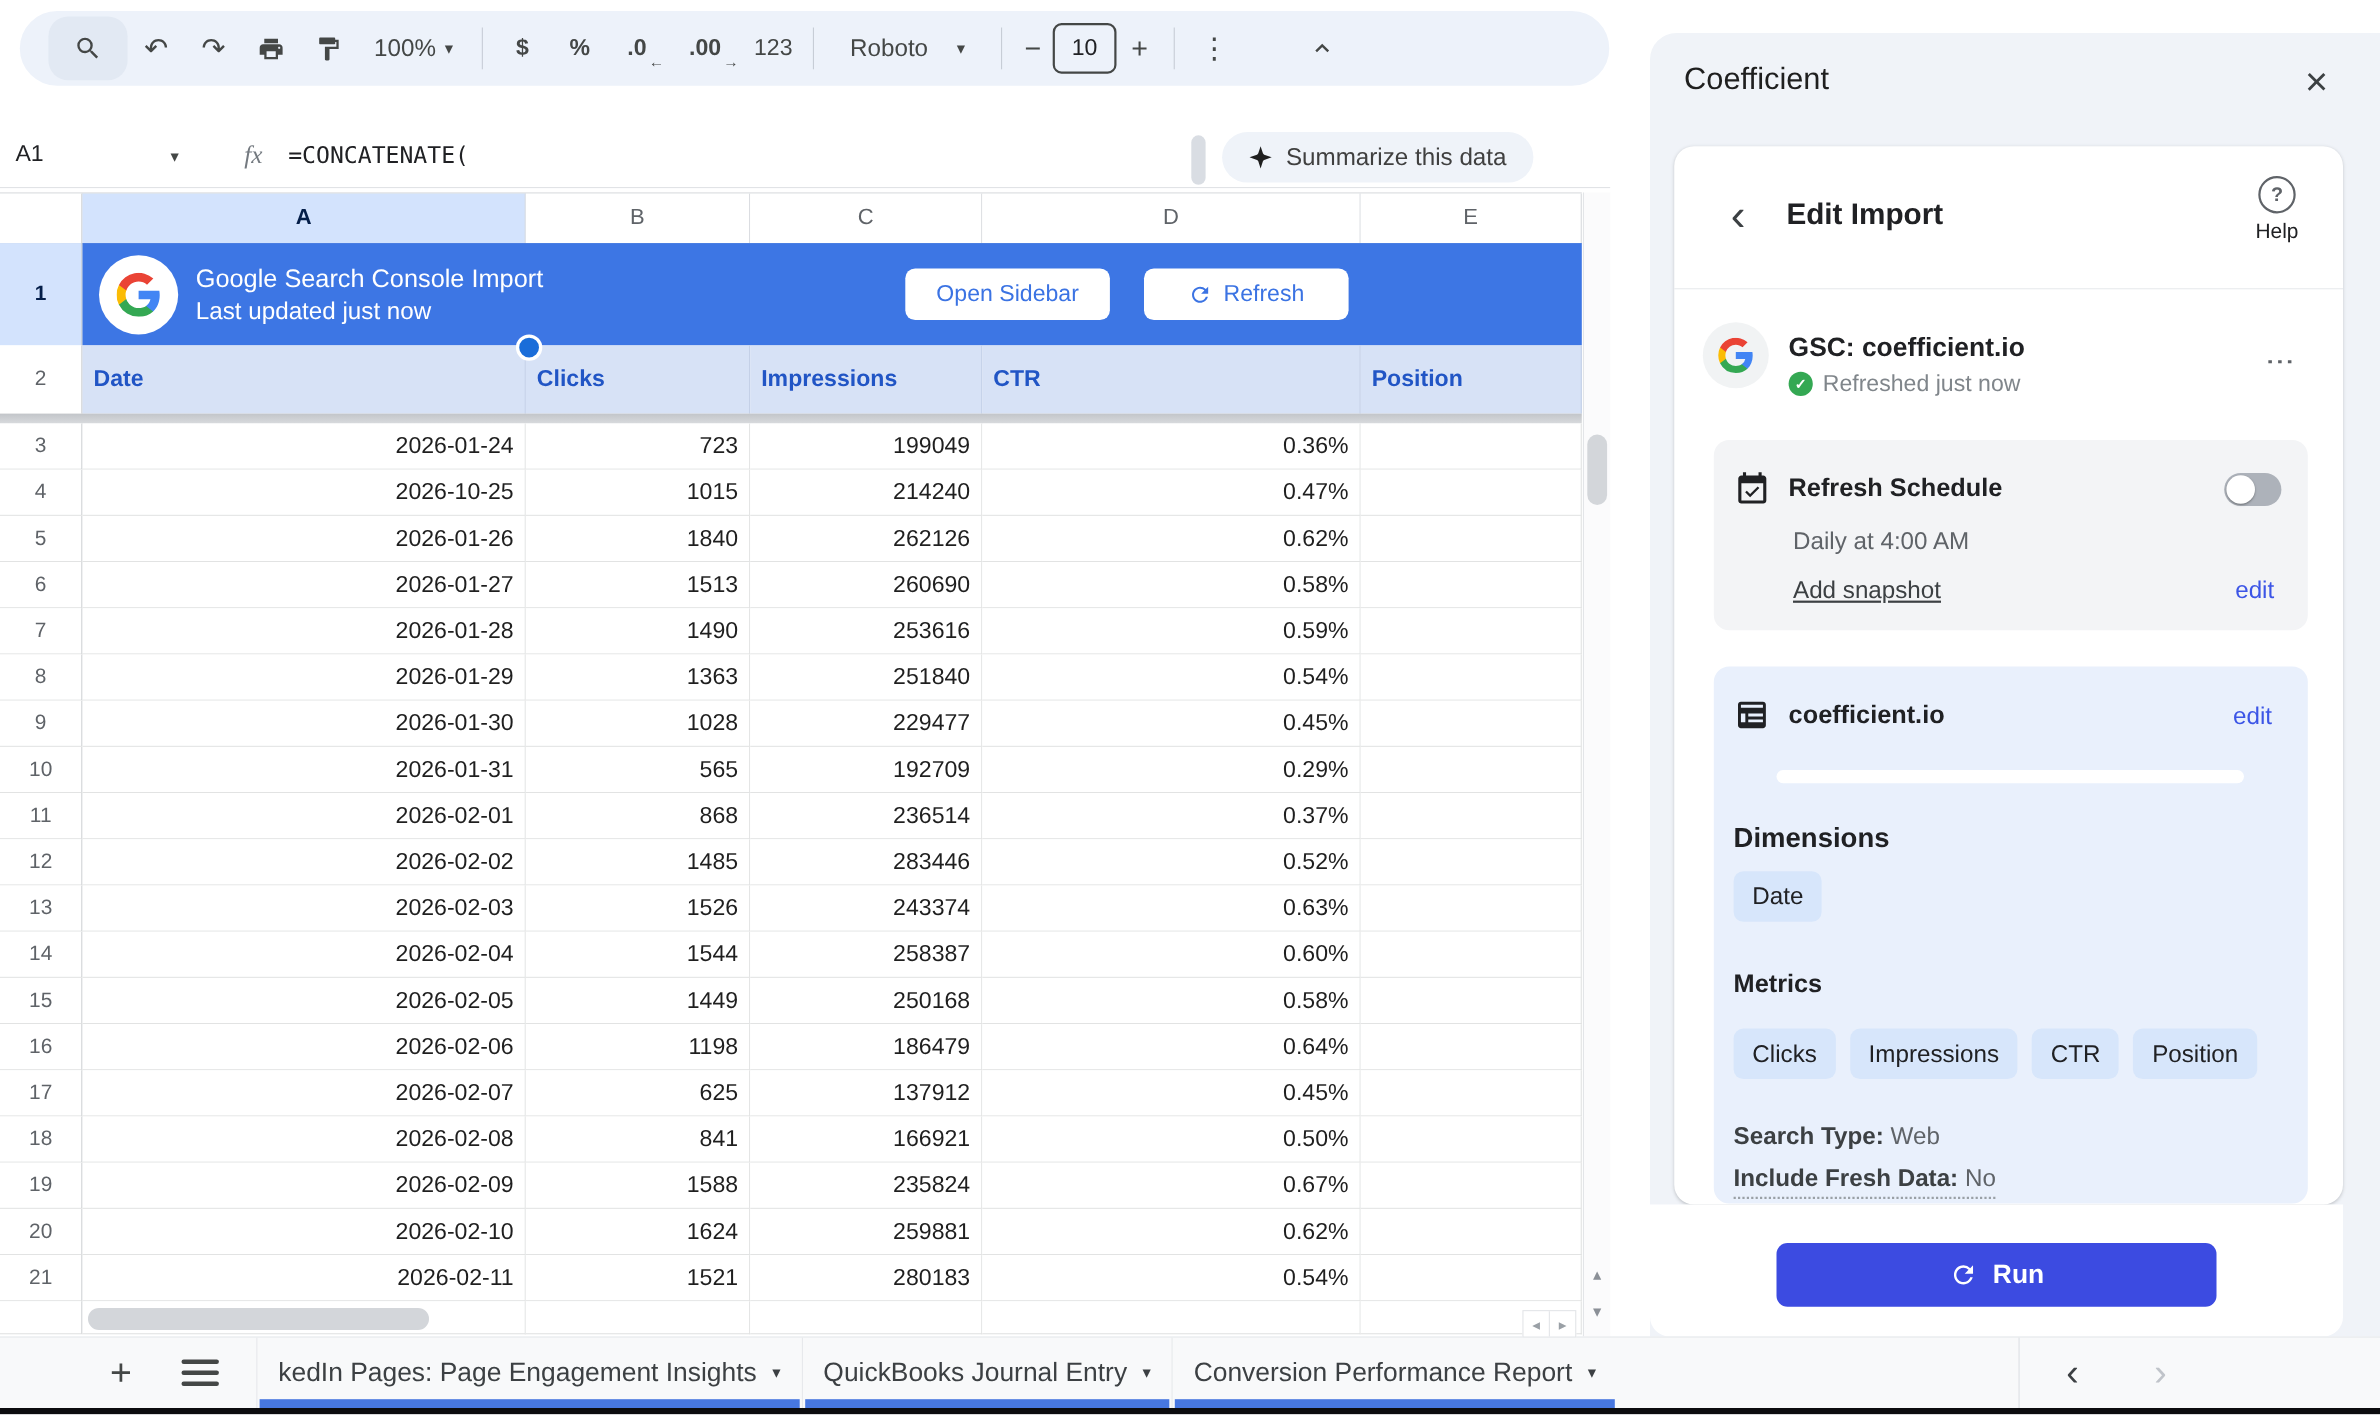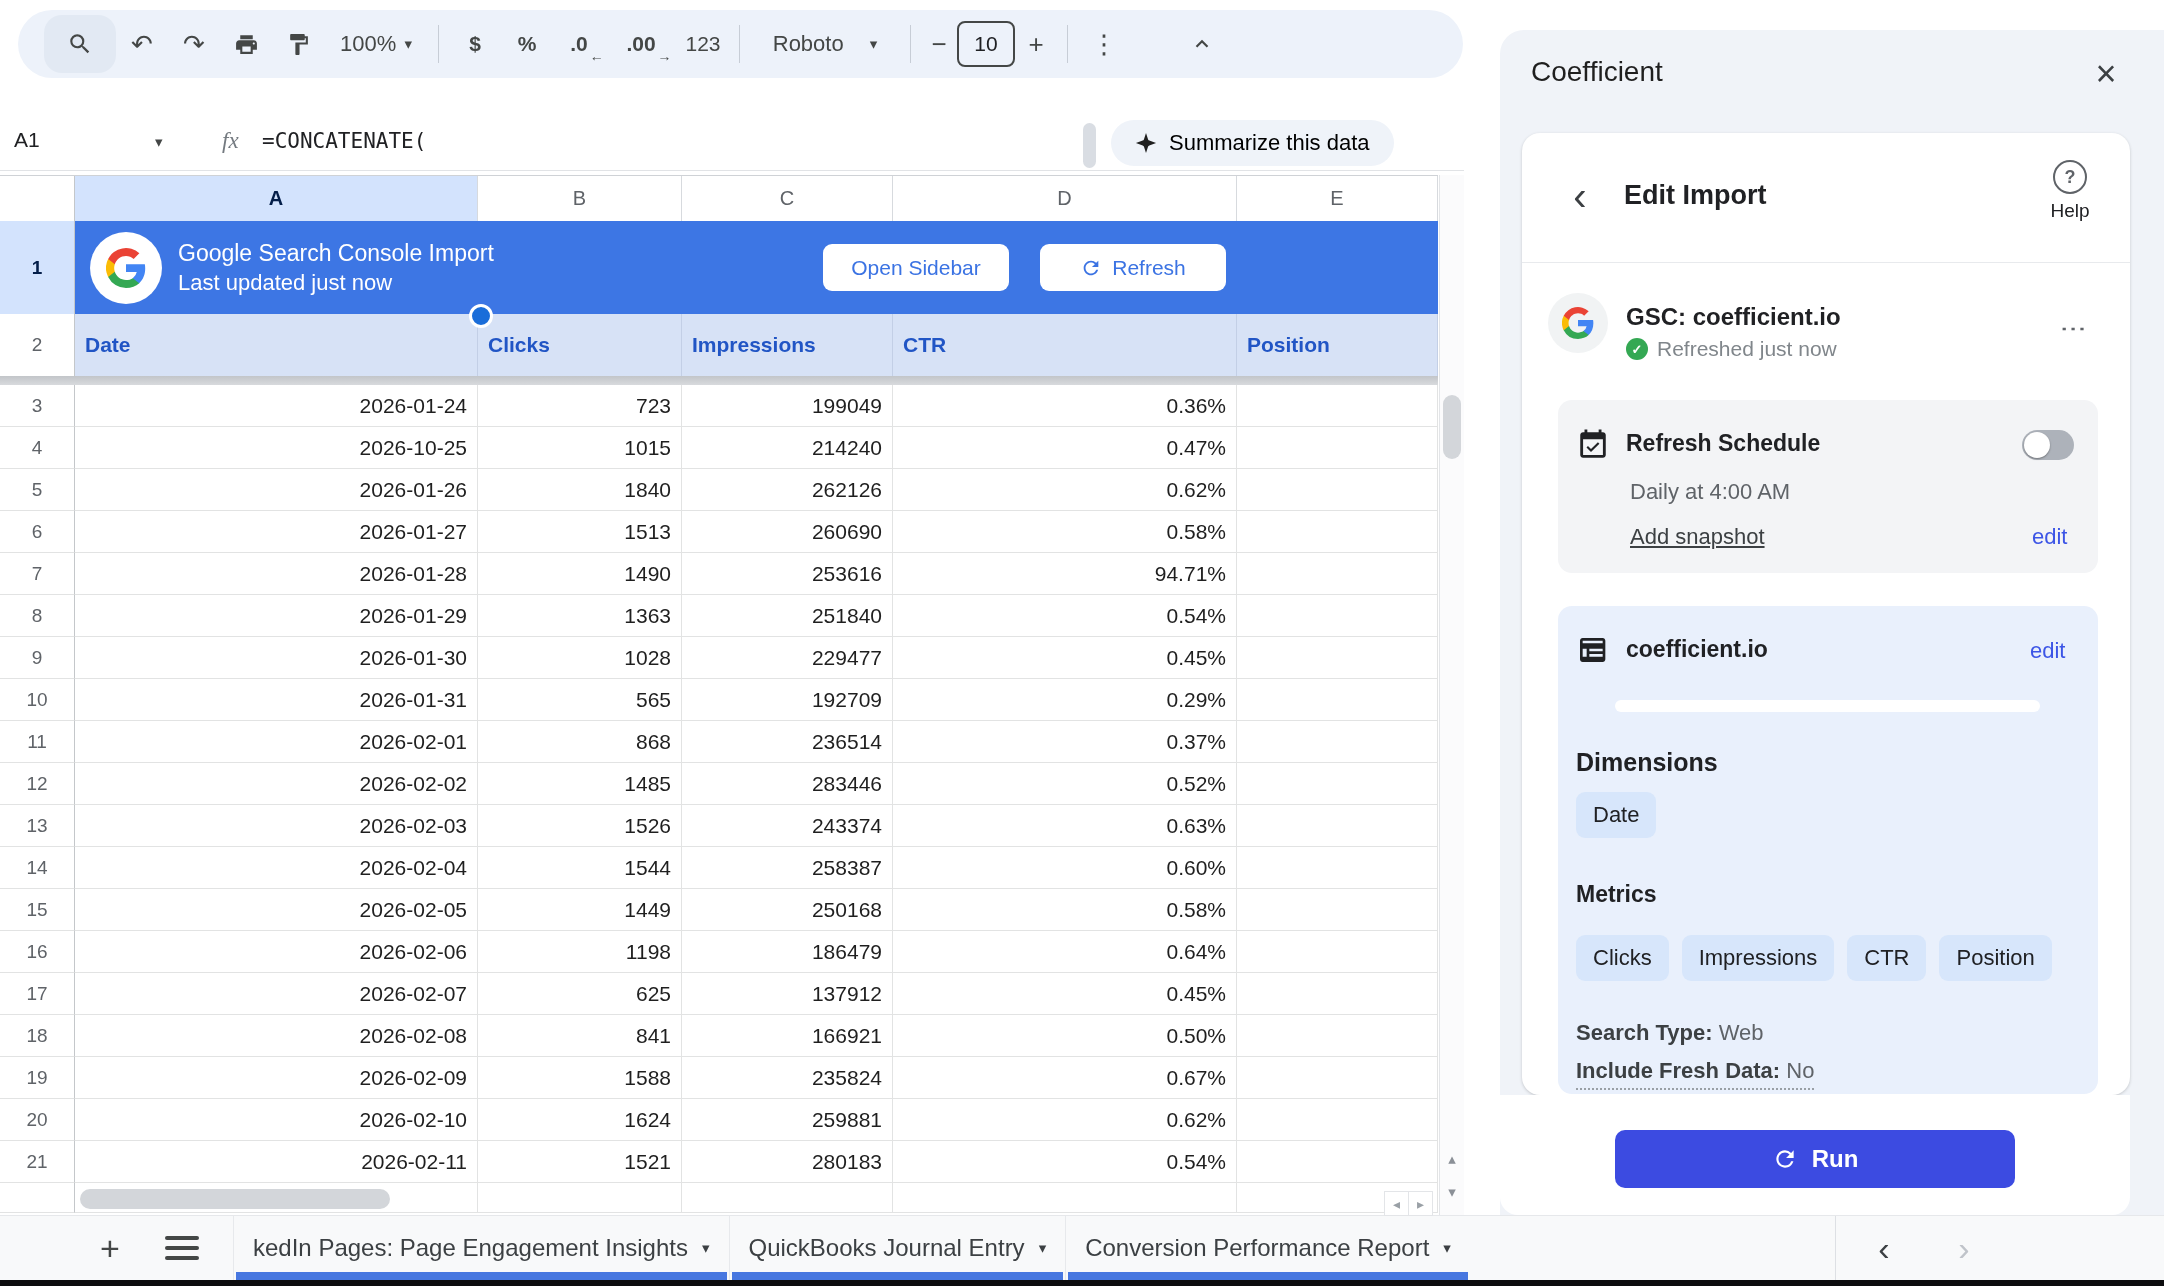--- a/index.html
+++ b/index.html
@@ -23,21 +23,21 @@
   
   #formula-bar{left:0;top:88px;width:1464px;height:82px;background:#fff;border-bottom:1px solid #e1e3e6;}
   #cell-ref{left:14px;top:128px;width:110px;font-size:21px;color:#202124;}
   #ref-arrow{left:155px;top:133px;font-size:15px;color:#444746;}
   #fx-icon{left:222px;top:128px;font-style:italic;font-family:"Liberation Serif",serif;
            font-size:23px;color:#747a80;}
   #formula-input{left:262px;top:129px;width:700px;font-family:"DejaVu Sans Mono",monospace;
                  font-size:21px;color:#202124;white-space:pre;}
   #fb-handle{left:1083px;top:123px;width:13px;height:45px;border-radius:7px;background:#d9dde3;}
   #summarize-btn{left:1111px;top:120px;height:46px;padding:0 24px;border-radius:23px;background:#eff3f9;
-                 display:flex;align-items:center;gap:12px;font-size:22px;color:#000000;font-weight:500;cursor:pointer;}
+                 display:flex;align-items:center;gap:12px;font-size:22px;color:#404040;font-weight:500;cursor:pointer;}
   #colheaders{left:0;top:175px;height:45px;display:flex;border-top:1px solid #cfd2d6;border-bottom:1px solid #c4c7ca;}
   .colh{display:flex;align-items:center;justify-content:center;font-size:20px;color:#5f6368;
         border-right:1px solid #d7dade;background:#fff;box-sizing:border-box;}
   .colh.sel{background:#d3e3fd;color:#041e49;font-weight:700;}
   .gutcell{width:75px;box-sizing:border-box;border-right:1px solid #c4c7ca;display:flex;
            align-items:center;justify-content:center;font-size:19px;color:#5f6368;background:#fff;}
   #banner-row{left:0;top:221px;width:1438px;height:93px;display:flex;}
   #banner{flex:1;background:#3d76e4;position:relative;display:flex;align-items:center;}
   #banner .g-circle{width:72px;height:72px;border-radius:50%;background:#fff;margin-left:15px;
                     display:flex;align-items:center;justify-content:center;}
@@ -305,21 +305,21 @@
         <div class="dcell" style="width: 204px;">1513</div>
         <div class="dcell" style="width: 211px;">260690</div>
         <div class="dcell" style="width: 344px;">0.58%</div>
         <div class="dcell" style="width: 201px;"></div>
       </div>
       <div class="drow">
         <div class="gutcell">7</div>
         <div class="dcell" style="width: 403px;">2026-01-28</div>
         <div class="dcell" style="width: 204px;">1490</div>
         <div class="dcell" style="width: 211px;">253616</div>
-        <div class="dcell" style="width: 344px;">94.71%</div>
+        <div class="dcell" style="width: 344px;">0.59%</div>
         <div class="dcell" style="width: 201px;"></div>
       </div>
       <div class="drow">
         <div class="gutcell">8</div>
         <div class="dcell" style="width: 403px;">2026-01-29</div>
         <div class="dcell" style="width: 204px;">1363</div>
         <div class="dcell" style="width: 211px;">251840</div>
         <div class="dcell" style="width: 344px;">0.54%</div>
         <div class="dcell" style="width: 201px;"></div>
       </div>

